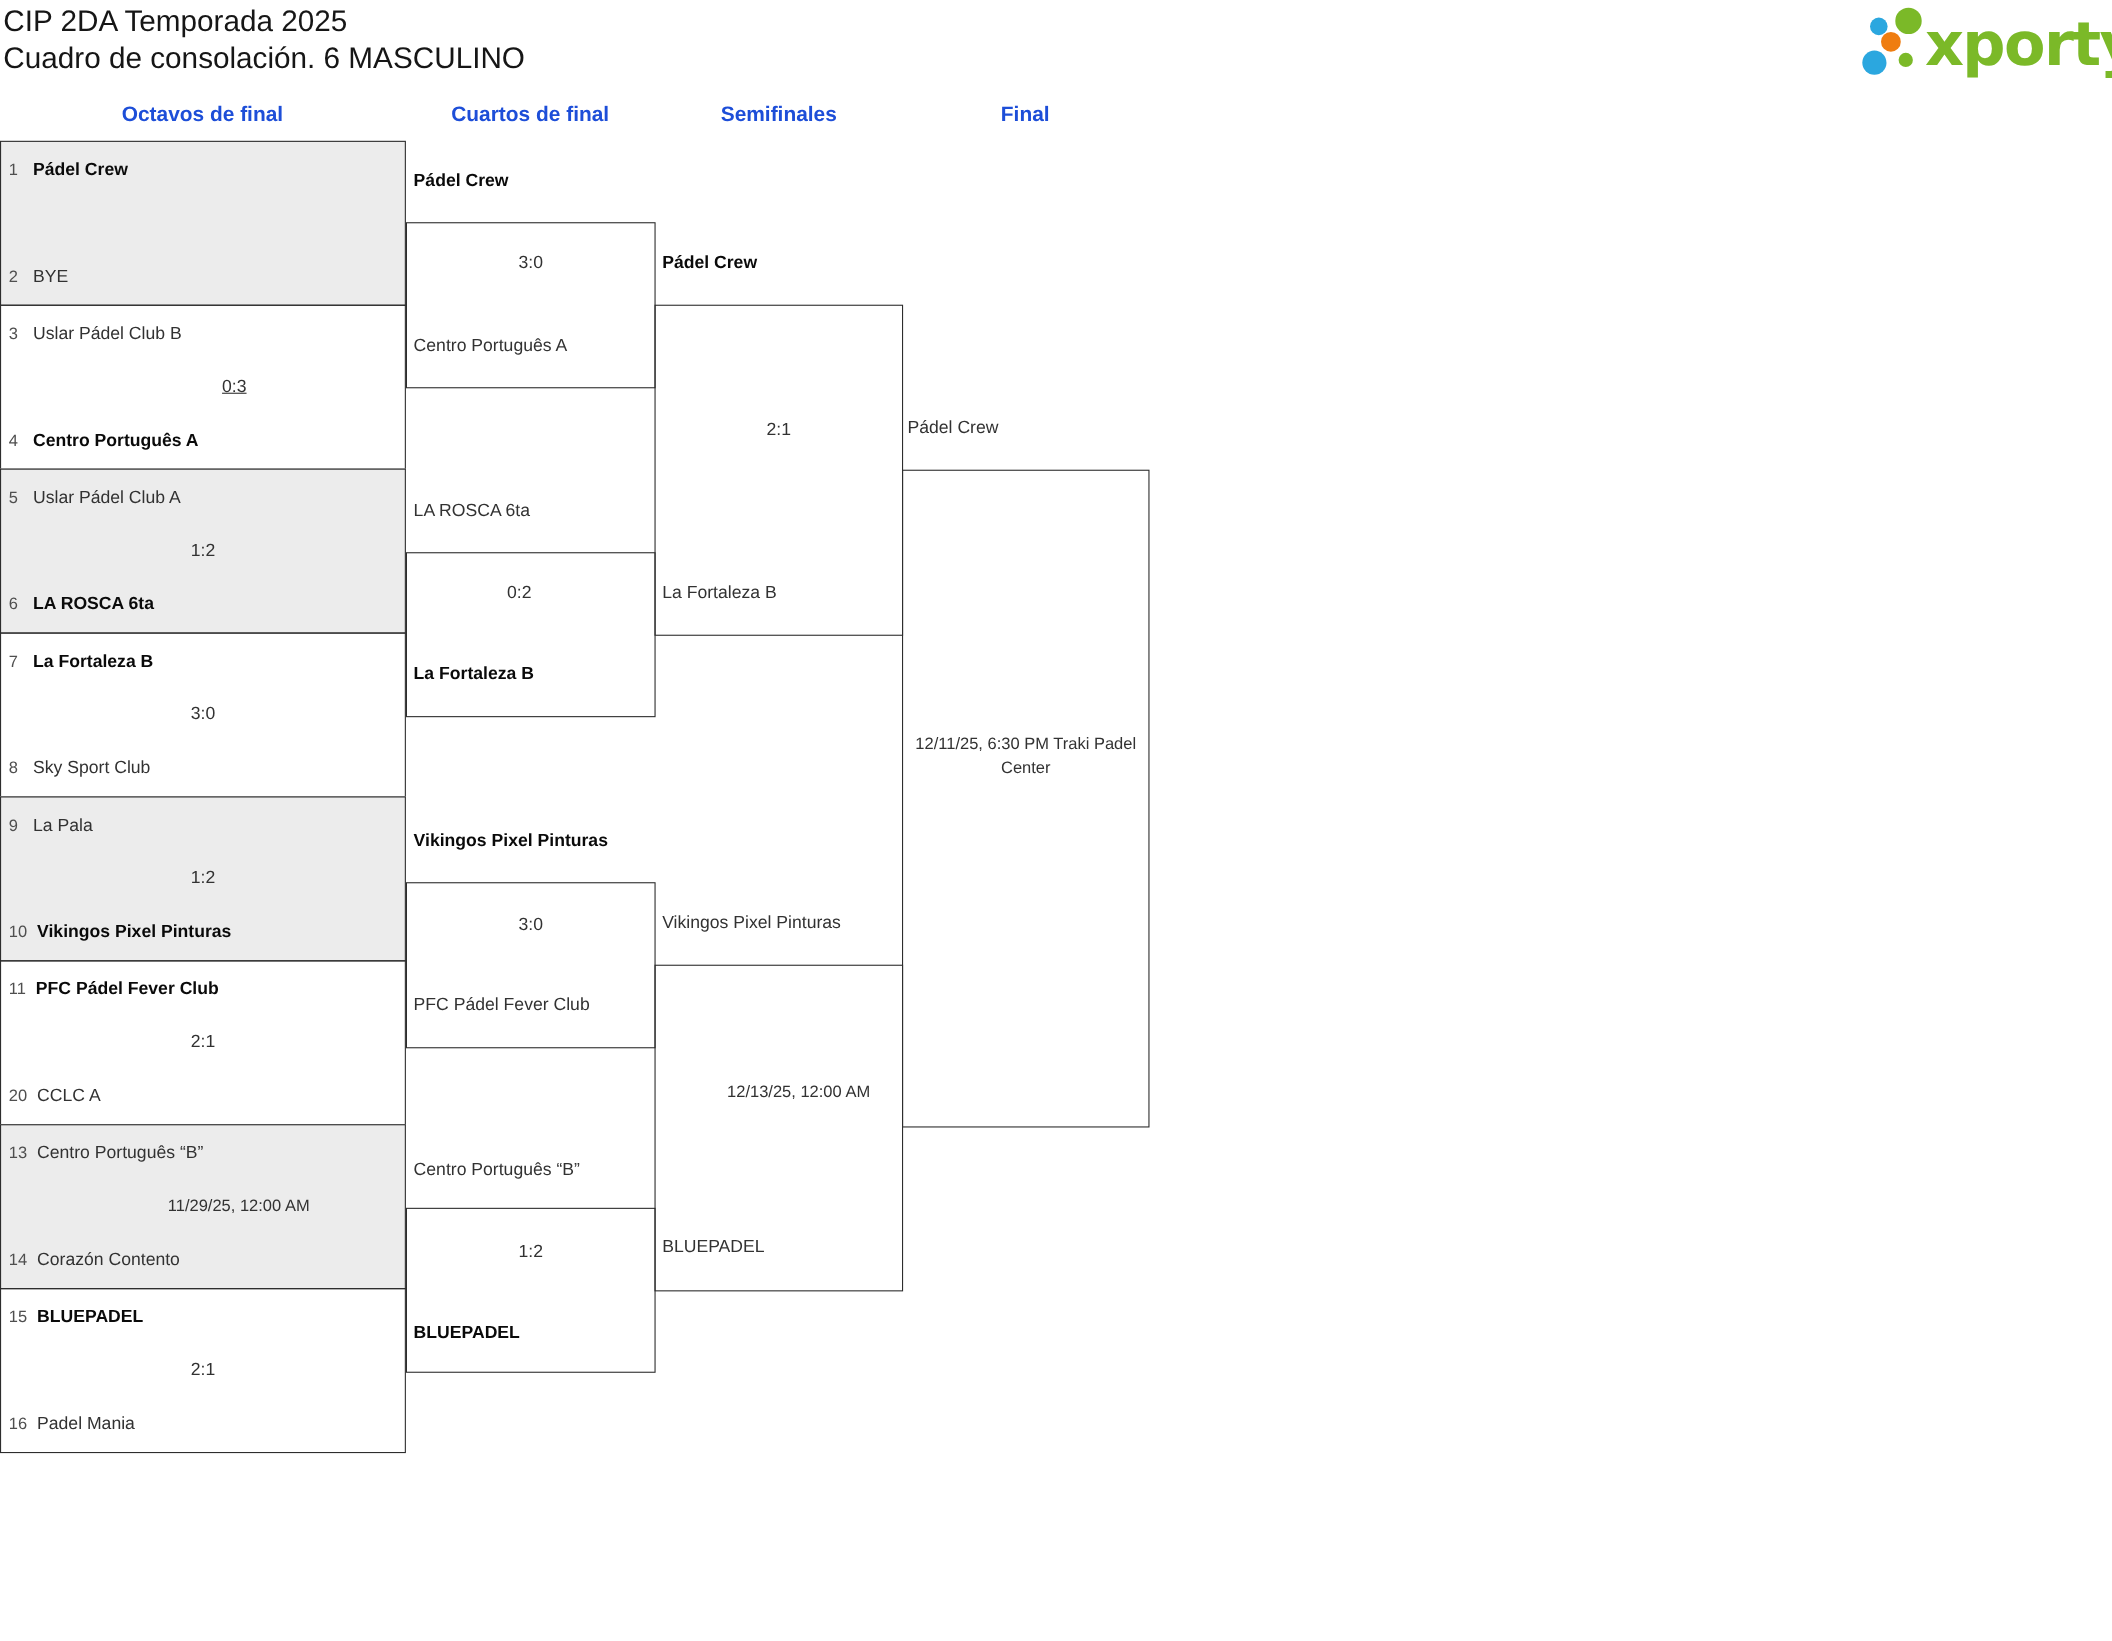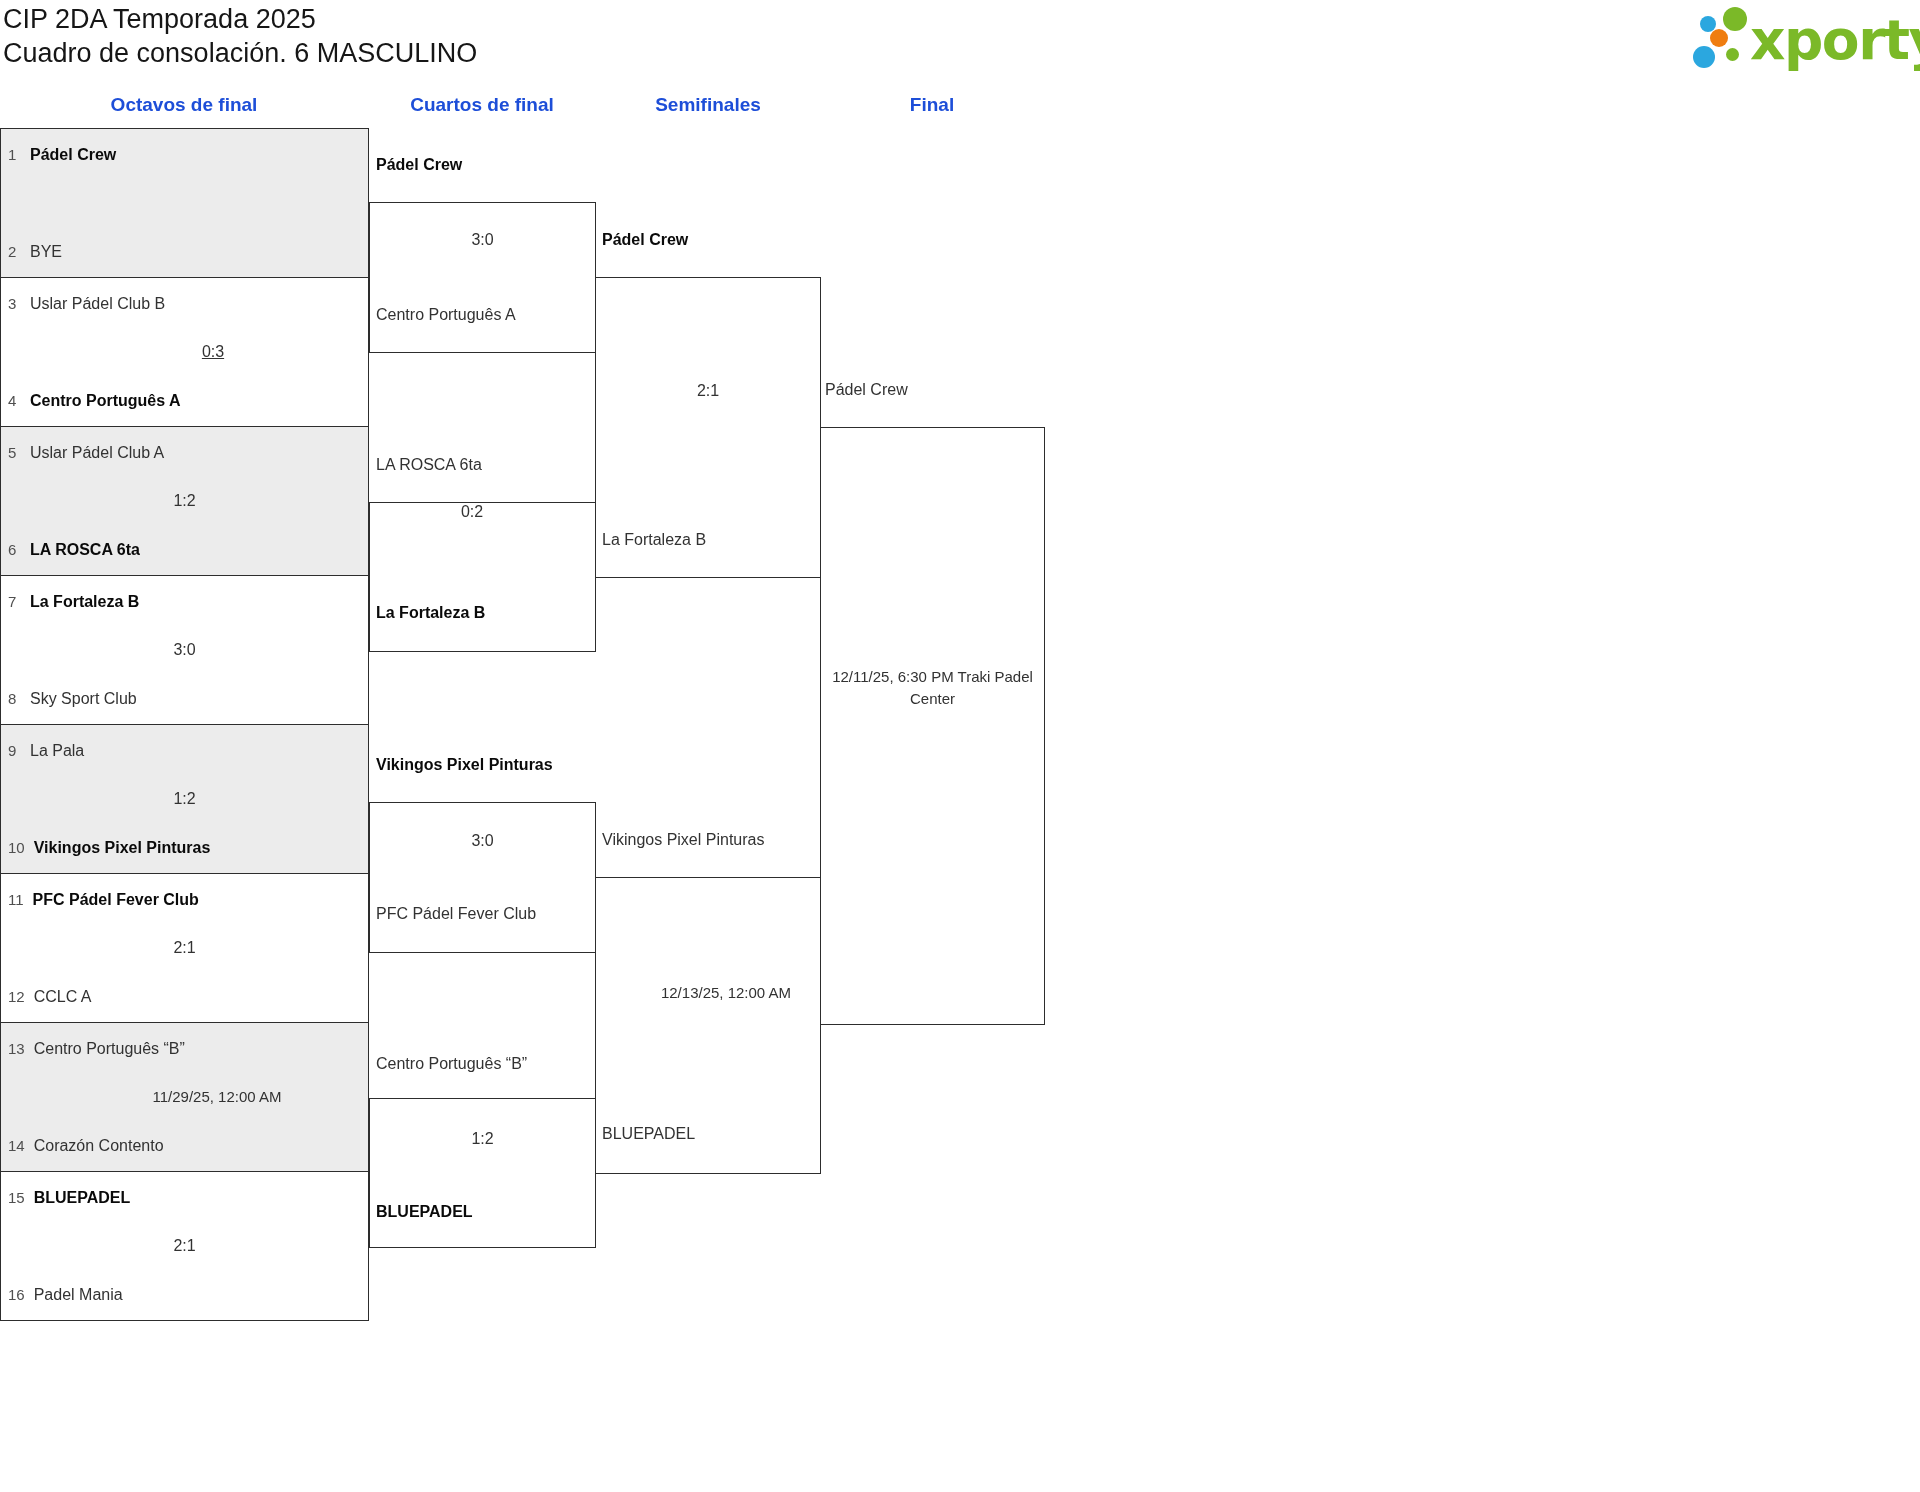--- a/index.html
+++ b/index.html
@@ -81,41 +81,41 @@
   <div class="trow bold" style="left:8px; top:591px;"><span class="seed">7</span><span>La Fortaleza B</span></div>
   <div class="score" style="left:0; width:369px; top:639px;">3:0</div>
   <div class="trow" style="left:8px; top:688px;"><span class="seed">8</span><span>Sky Sport Club</span></div>
 
   <div class="trow" style="left:8px; top:740px;"><span class="seed">9</span><span>La Pala</span></div>
   <div class="score" style="left:0; width:369px; top:788px;">1:2</div>
   <div class="trow bold" style="left:8px; top:837px;"><span class="seed">10</span><span>Vikingos Pixel Pinturas</span></div>
 
   <div class="trow bold" style="left:8px; top:889px;"><span class="seed">11</span><span>PFC Pádel Fever Club</span></div>
   <div class="score" style="left:0; width:369px; top:937px;">2:1</div>
-  <div class="trow" style="left:8px; top:986px;"><span class="seed">12</span><span>CCLC A</span></div>
+  <div class="trow" style="left:8px; top:986px;"><span class="seed">20</span><span>CCLC A</span></div>
 
   <div class="trow" style="left:8px; top:1038px;"><span class="seed">13</span><span>Centro Português “B”</span></div>
   <div class="score" style="left:0; width:434px; top:1086px; font-size:15px;">11/29/25, 12:00 AM</div>
   <div class="trow" style="left:8px; top:1135px;"><span class="seed">14</span><span>Corazón Contento</span></div>
 
   <div class="trow bold" style="left:8px; top:1187px;"><span class="seed">15</span><span>BLUEPADEL</span></div>
   <div class="score" style="left:0; width:369px; top:1235px;">2:1</div>
   <div class="trow" style="left:8px; top:1284px;"><span class="seed">16</span><span>Padel Mania</span></div>
 
   <div class="box q" style="top:202px;  height:151px;"></div>
   <div class="box q" style="top:502px;  height:150px;"></div>
   <div class="box q" style="top:802px;  height:151px;"></div>
   <div class="box q" style="top:1098px; height:150px;"></div>
 
   <div class="trow bold" style="left:376px; top:154px;">Pádel Crew</div>
   <div class="score" style="left:369px; width:227px; top:229px;">3:0</div>
   <div class="trow" style="left:376px; top:304px;">Centro Português A</div>
 
   <div class="trow" style="left:376px; top:454px;">LA ROSCA 6ta</div>
-  <div class="score" style="left:369px; width:206px; top:501px;">0:2</div>
+  <div class="score" style="left:369px; width:206px; top:529px;">0:2</div>
   <div class="trow bold" style="left:376px; top:602px;">La Fortaleza B</div>
 
   <div class="trow bold" style="left:376px; top:754px;">Vikingos Pixel Pinturas</div>
   <div class="score" style="left:369px; width:227px; top:830px;">3:0</div>
   <div class="trow" style="left:376px; top:903px;">PFC Pádel Fever Club</div>
 
   <div class="trow" style="left:376px; top:1053px;">Centro Português “B”</div>
   <div class="score" style="left:369px; width:227px; top:1128px;">1:2</div>
   <div class="trow bold" style="left:376px; top:1201px;">BLUEPADEL</div>
 

